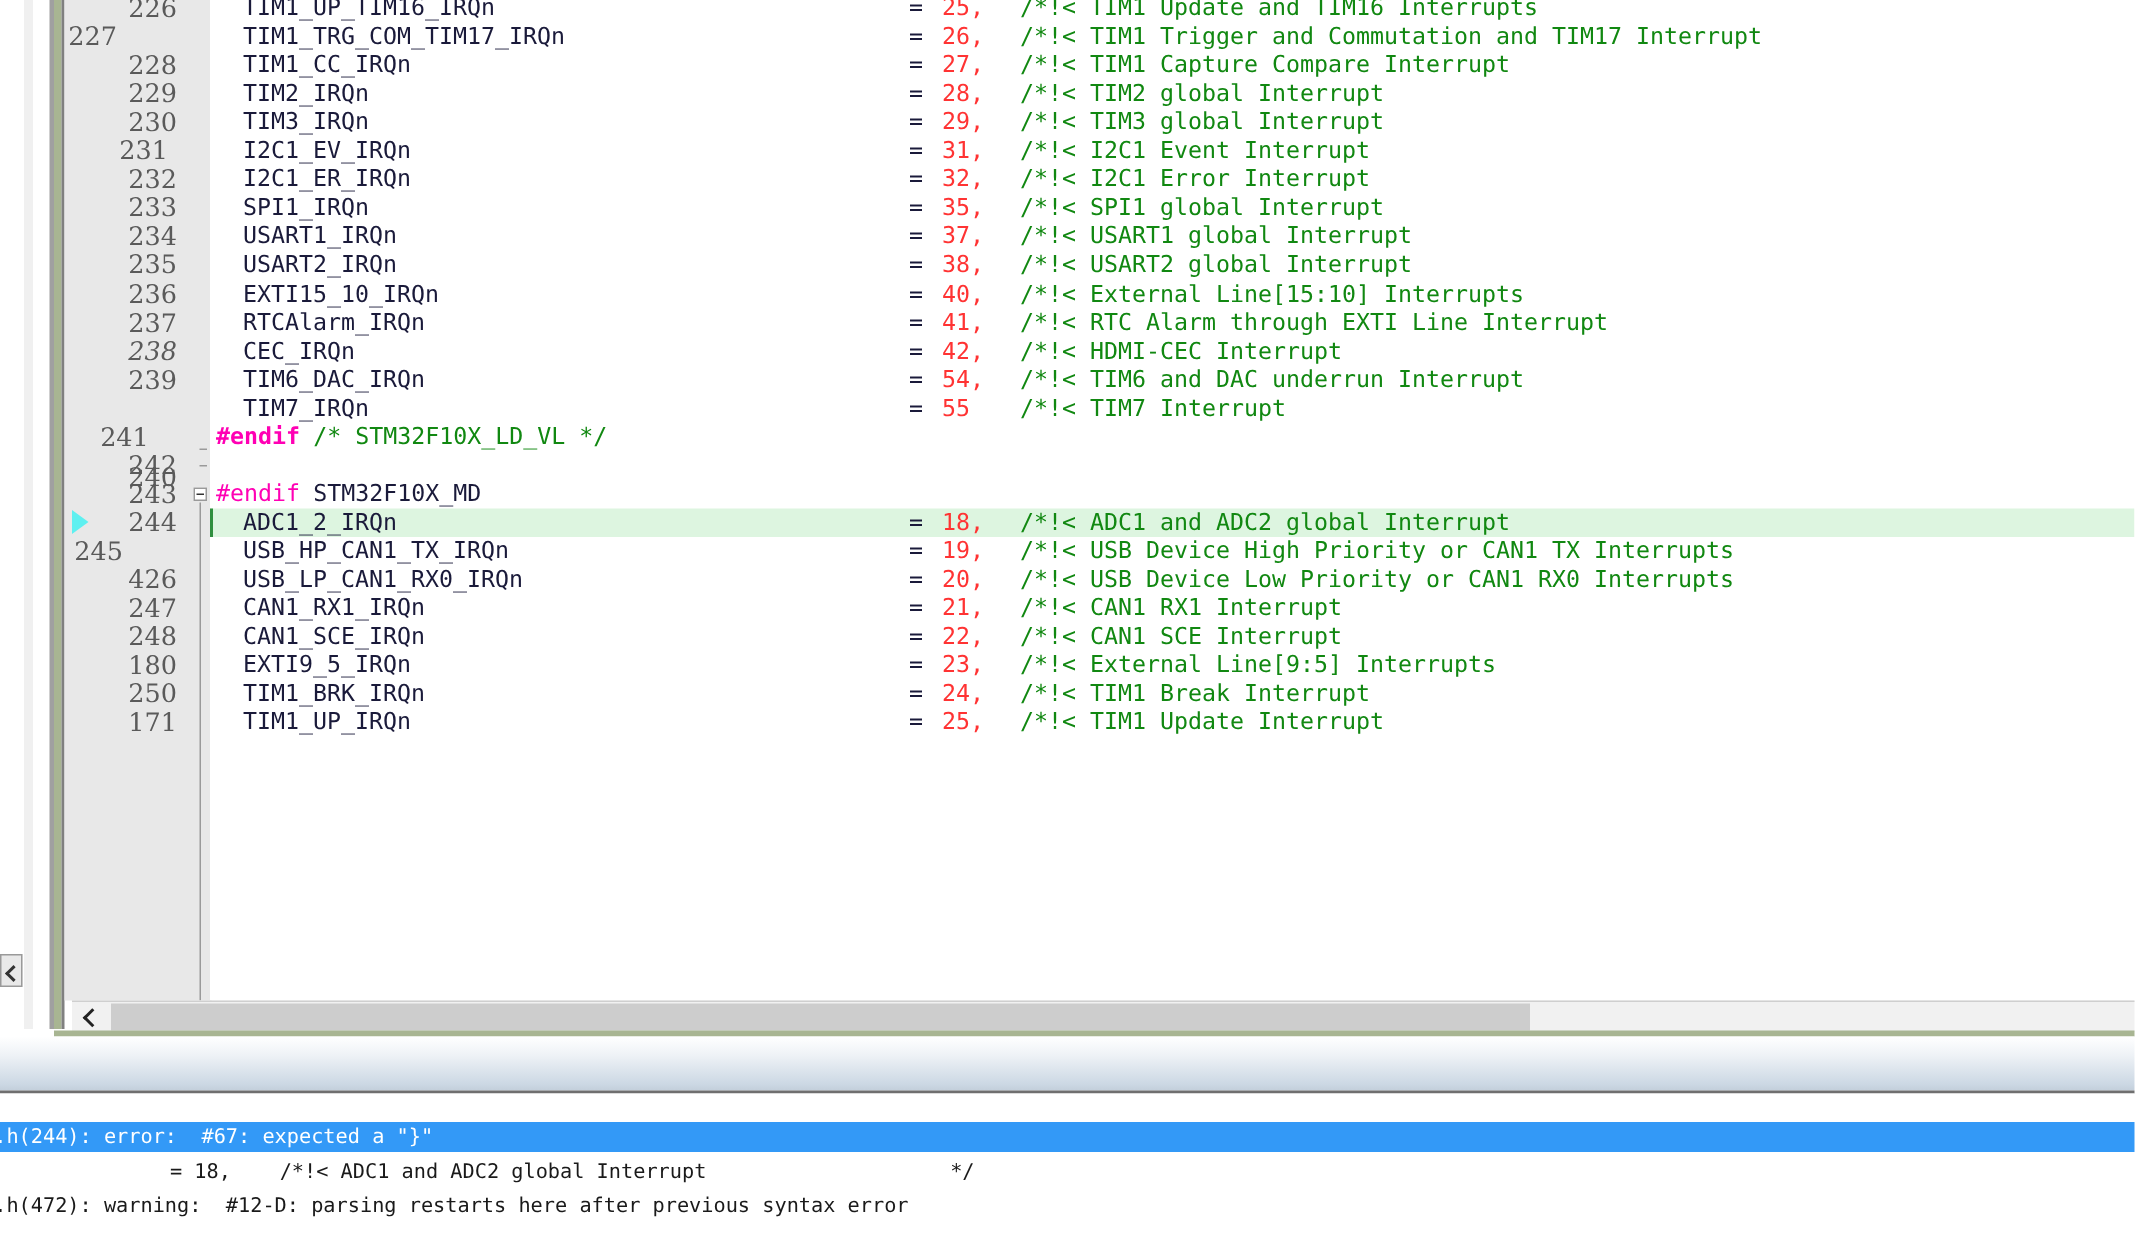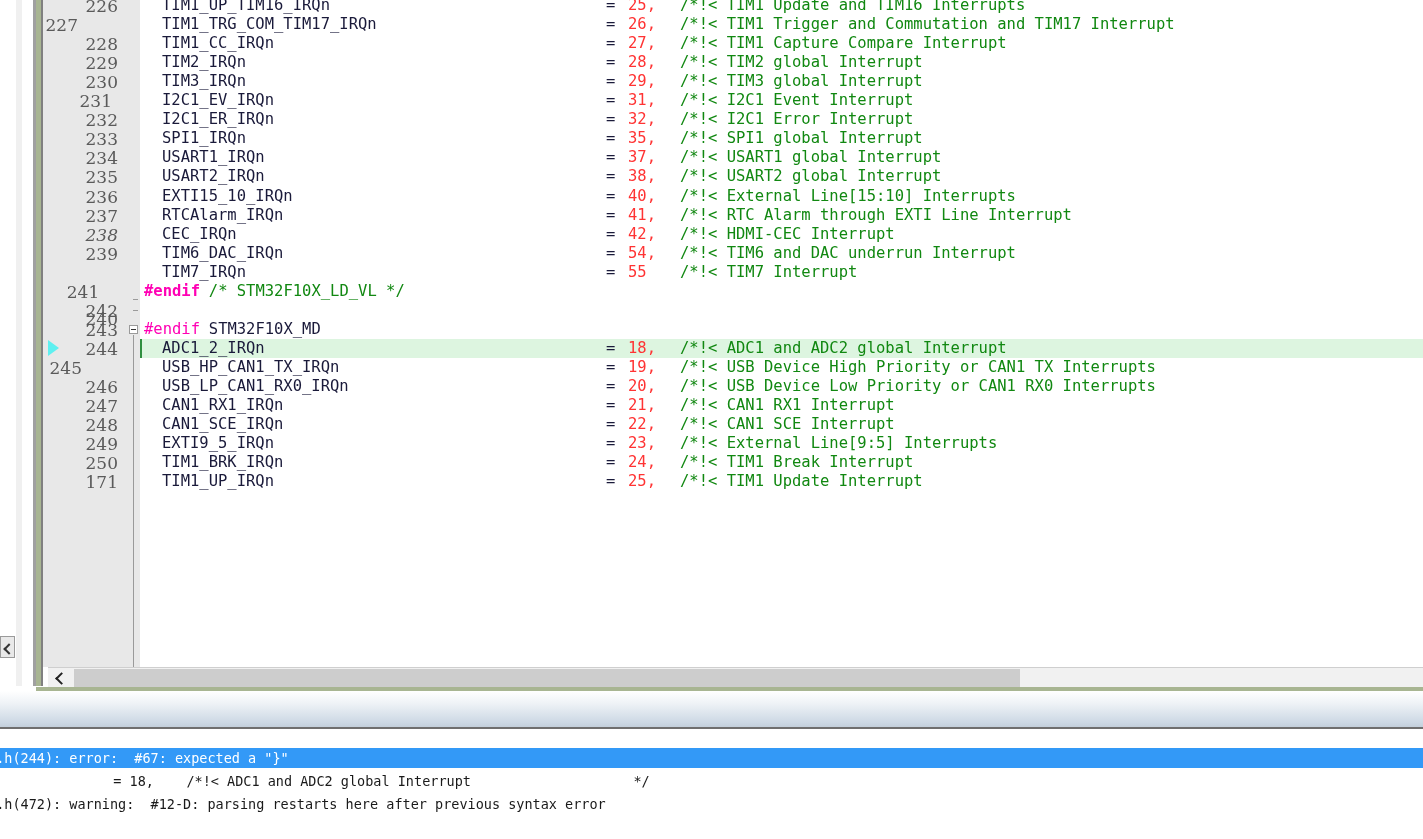--- a/index.html
+++ b/index.html
@@ -180,27 +180,27 @@
       <div class="codeline" style="top: 281.75px; left: 140px; position: absolute;"><span class="seg-pp" style="position: absolute; left: 4px; top: 0px; white-space: pre; font-weight: bold;">#endif</span><span class="seg-comment" style="position: absolute; left: 68.8px; top: 0px; white-space: pre;">/* STM32F10X_LD_VL */</span></div>
       <div class="ln" style="top: 301.8px; right: 1305px;">242</div>
       <div class="codeline" style="top: 300.8px; left: 140px; position: absolute;"></div>
       <div class="ln" style="top: 320.85px; right: 1305px;">243</div>
       <div class="codeline" style="top: 319.85px; left: 140px; position: absolute;"><span class="seg-pp" style="position: absolute; left: 4px; top: 0px; white-space: pre;">#endif</span><span class="seg-ident" style="position: absolute; left: 68.8px; top: 0px; white-space: pre;">STM32F10X_MD</span></div>
       <div class="ln" style="top: 339.9px; right: 1305px;">244</div>
       <div class="codeline hl" style="top: 338.9px; left: 140px; position: absolute;"><span class="seg-name" style="position: absolute; left: 22px; top: 0px; white-space: pre;">ADC1_2_IRQn</span><span class="seg-eq" style="position: absolute; left: 466px; top: 0px; white-space: pre;">=</span><span class="seg-num" style="position: absolute; left: 488px; top: 0px; white-space: pre;">18,</span><span class="seg-comment" style="position: absolute; left: 540px; top: 0px; white-space: pre;">/*!&lt; ADC1 and ADC2 global Interrupt</span></div>
       <div id="hl-edge" style="top: 338.9px;"></div>
       <div class="ln" style="top: 358.95px; right: 1341px;">245</div>
       <div class="codeline" style="top: 357.95px; left: 140px; position: absolute;"><span class="seg-name" style="position: absolute; left: 22px; top: 0px; white-space: pre;">USB_HP_CAN1_TX_IRQn</span><span class="seg-eq" style="position: absolute; left: 466px; top: 0px; white-space: pre;">=</span><span class="seg-num" style="position: absolute; left: 488px; top: 0px; white-space: pre;">19,</span><span class="seg-comment" style="position: absolute; left: 540px; top: 0px; white-space: pre;">/*!&lt; USB Device High Priority or CAN1 TX Interrupts</span></div>
-      <div class="ln" style="top: 378px; right: 1305px;">246</div>
+      <div class="ln" style="top: 378px; right: 1305px;">426</div>
       <div class="codeline" style="top: 377px; left: 140px; position: absolute;"><span class="seg-name" style="position: absolute; left: 22px; top: 0px; white-space: pre;">USB_LP_CAN1_RX0_IRQn</span><span class="seg-eq" style="position: absolute; left: 466px; top: 0px; white-space: pre;">=</span><span class="seg-num" style="position: absolute; left: 488px; top: 0px; white-space: pre;">20,</span><span class="seg-comment" style="position: absolute; left: 540px; top: 0px; white-space: pre;">/*!&lt; USB Device Low Priority or CAN1 RX0 Interrupts</span></div>
       <div class="ln" style="top: 397.05px; right: 1305px;">247</div>
       <div class="codeline" style="top: 396.05px; left: 140px; position: absolute;"><span class="seg-name" style="position: absolute; left: 22px; top: 0px; white-space: pre;">CAN1_RX1_IRQn</span><span class="seg-eq" style="position: absolute; left: 466px; top: 0px; white-space: pre;">=</span><span class="seg-num" style="position: absolute; left: 488px; top: 0px; white-space: pre;">21,</span><span class="seg-comment" style="position: absolute; left: 540px; top: 0px; white-space: pre;">/*!&lt; CAN1 RX1 Interrupt</span></div>
       <div class="ln" style="top: 416.1px; right: 1305px;">248</div>
       <div class="codeline" style="top: 415.1px; left: 140px; position: absolute;"><span class="seg-name" style="position: absolute; left: 22px; top: 0px; white-space: pre;">CAN1_SCE_IRQn</span><span class="seg-eq" style="position: absolute; left: 466px; top: 0px; white-space: pre;">=</span><span class="seg-num" style="position: absolute; left: 488px; top: 0px; white-space: pre;">22,</span><span class="seg-comment" style="position: absolute; left: 540px; top: 0px; white-space: pre;">/*!&lt; CAN1 SCE Interrupt</span></div>
-      <div class="ln" style="top: 435.15px; right: 1305px;">249</div>
+      <div class="ln" style="top: 435.15px; right: 1305px;">180</div>
       <div class="codeline" style="top: 434.15px; left: 140px; position: absolute;"><span class="seg-name" style="position: absolute; left: 22px; top: 0px; white-space: pre;">EXTI9_5_IRQn</span><span class="seg-eq" style="position: absolute; left: 466px; top: 0px; white-space: pre;">=</span><span class="seg-num" style="position: absolute; left: 488px; top: 0px; white-space: pre;">23,</span><span class="seg-comment" style="position: absolute; left: 540px; top: 0px; white-space: pre;">/*!&lt; External Line[9:5] Interrupts</span></div>
       <div class="ln" style="top: 454.2px; right: 1305px;">250</div>
       <div class="codeline" style="top: 453.2px; left: 140px; position: absolute;"><span class="seg-name" style="position: absolute; left: 22px; top: 0px; white-space: pre;">TIM1_BRK_IRQn</span><span class="seg-eq" style="position: absolute; left: 466px; top: 0px; white-space: pre;">=</span><span class="seg-num" style="position: absolute; left: 488px; top: 0px; white-space: pre;">24,</span><span class="seg-comment" style="position: absolute; left: 540px; top: 0px; white-space: pre;">/*!&lt; TIM1 Break Interrupt</span></div>
       <div class="ln" style="top: 473.25px; right: 1305px;">171</div>
       <div class="codeline" style="top: 472.25px; left: 140px; position: absolute;"><span class="seg-name" style="position: absolute; left: 22px; top: 0px; white-space: pre;">TIM1_UP_IRQn</span><span class="seg-eq" style="position: absolute; left: 466px; top: 0px; white-space: pre;">=</span><span class="seg-num" style="position: absolute; left: 488px; top: 0px; white-space: pre;">25,</span><span class="seg-comment" style="position: absolute; left: 540px; top: 0px; white-space: pre;">/*!&lt; TIM1 Update Interrupt</span></div>
     </div>
 
   <div id="stmt-arrow" style="top: 339.9px;"></div>
 </div>
 

